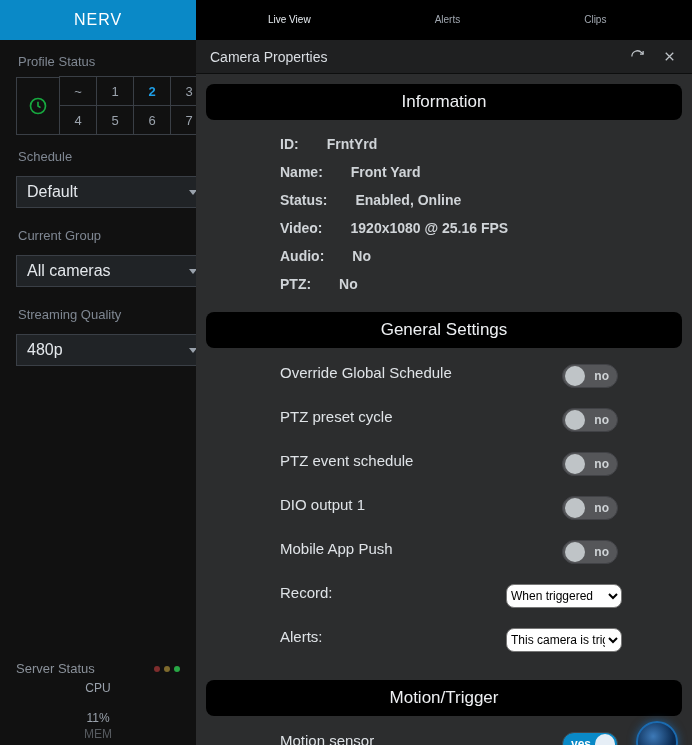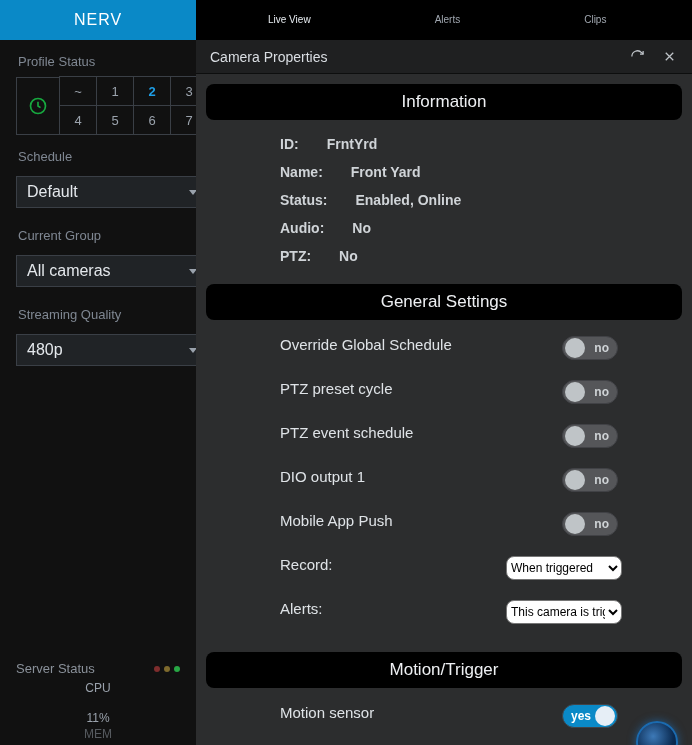--- a/index.html
+++ b/index.html
@@ -169,20 +169,24 @@
         </div>
       <div class="info-row">
           <span class="ik">Name:</span>
           <span class="iv">Front Yard</span>
         </div>
       <div class="info-row">
           <span class="ik">Status:</span>
           <span class="iv">Enabled, Online</span>
         </div>
       <div class="info-row">
+          <span class="ik">Video:</span>
+          <span class="iv">1920x1080 @ 25.16 FPS</span>
+        </div>
+      <div class="info-row">
           <span class="ik">Audio:</span>
           <span class="iv">No</span>
         </div>
       <div class="info-row">
           <span class="ik">PTZ:</span>
           <span class="iv">No</span>
         </div>
     </div>
 
     <div class="sec-head">General Settings</div>

